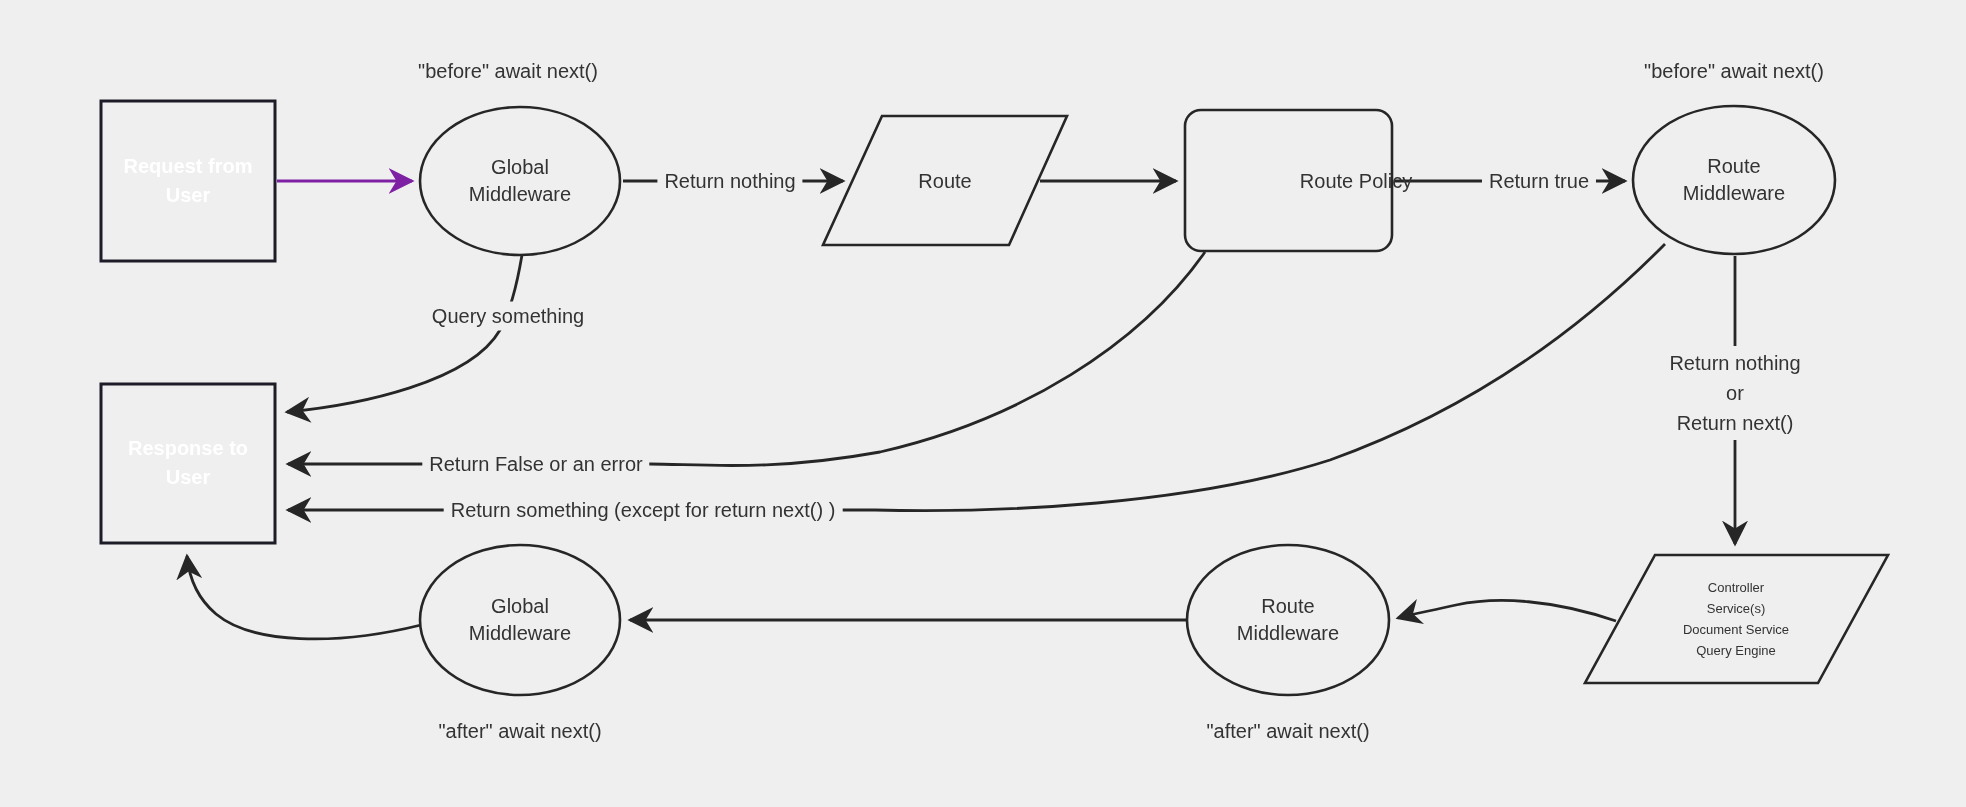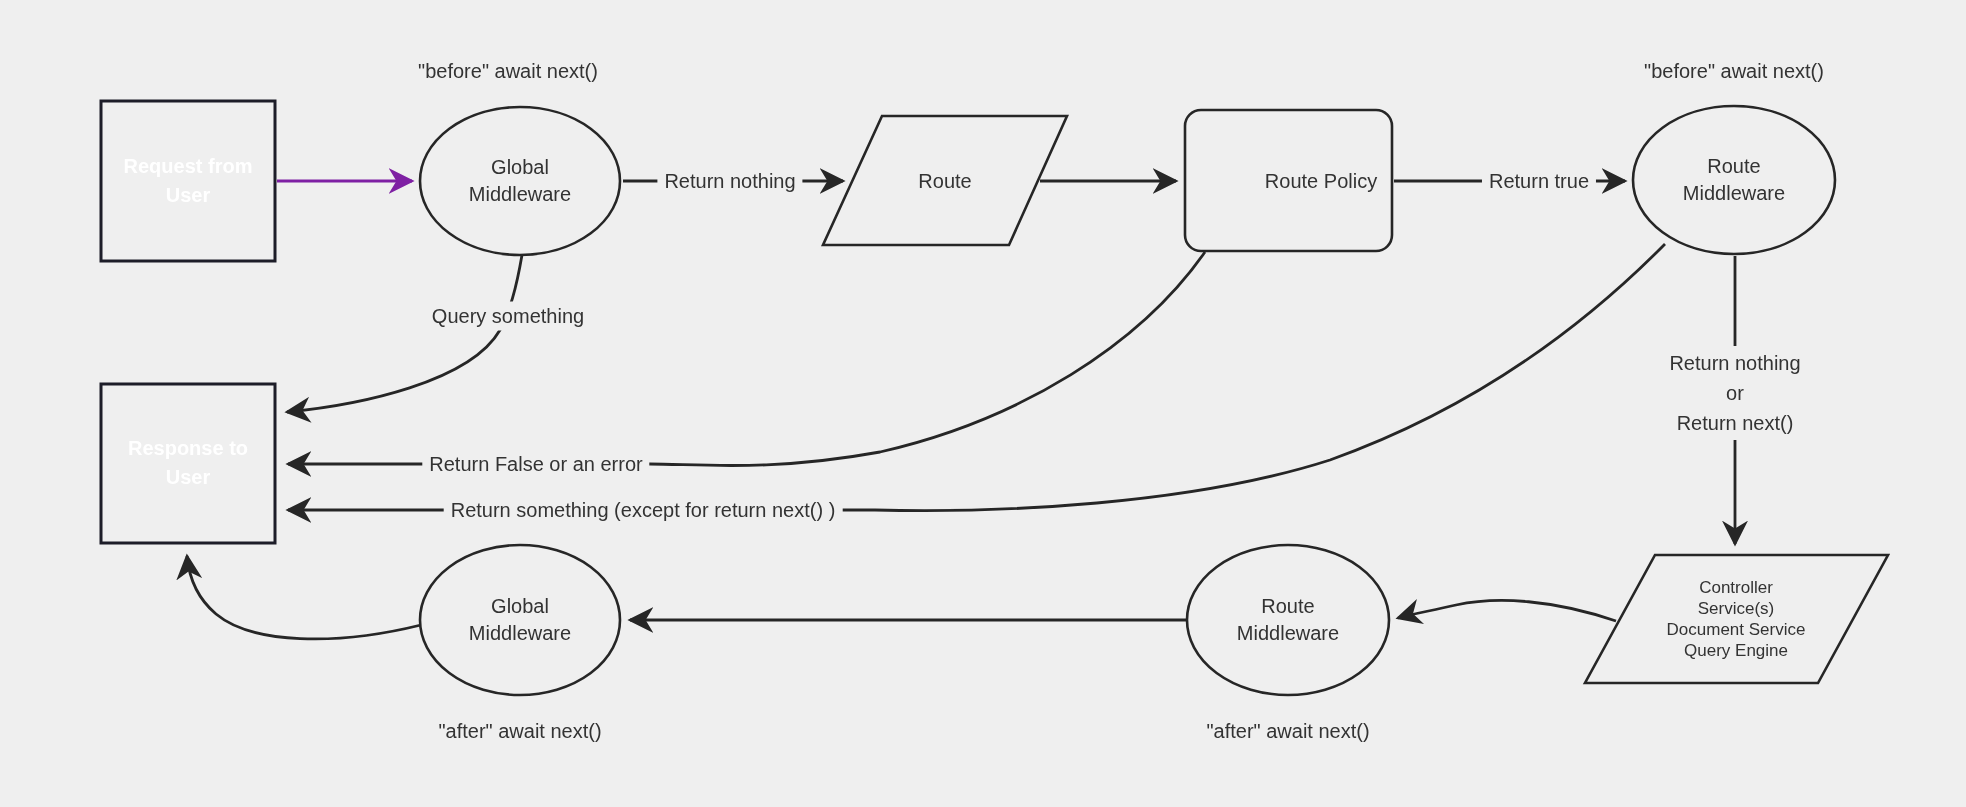--- a/index.html
+++ b/index.html
@@ -37,21 +37,21 @@
   .lbl.edge-label{
     background:#efefef;
     padding:1px 7px;
   }
   .lbl.multi-edge-label{
     background:#efefef;
     padding:2px 8px;
     line-height:30px;
   }
   .lbl.small-text{
-    font-size:17px;
+    font-size:13px;
     line-height:21px;
   }
 </style>
 </head>
 <body>
 
 <div class="canvas">
 
   <svg width="1966" height="807" viewBox="0 0 1966 807">
     <defs>
@@ -84,21 +84,21 @@
     <rect class="shape" x="1185" y="110" width="207" height="141" rx="16"></rect>
     <rect class="shape accent-node" x="101" y="101" width="174" height="160" fill="#7e20a3"></rect>
     <rect class="shape accent-node" x="101" y="384" width="174" height="159" fill="#7e20a3"></rect>
   </svg>
 
   <div class="lbl accent-text" style="left:188px;top:181px;">Request from
 User</div>
   <div class="lbl node-text" style="left:520px;top:181px;">Global
 Middleware</div>
   <div class="lbl node-text" style="left:945px;top:181px;">Route</div>
-  <div class="lbl node-text" style="left:1321px;top:181px;">Route Policy</div>
+  <div class="lbl node-text" style="left:1356px;top:181px;">Route Policy</div>
   <div class="lbl node-text" style="left:1734px;top:180px;">Route
 Middleware</div>
   <div class="lbl accent-text" style="left:188px;top:463px;">Response to
 User</div>
   <div class="lbl node-text" style="left:520px;top:620px;">Global
 Middleware</div>
   <div class="lbl node-text" style="left:1288px;top:620px;">Route
 Middleware</div>
   <div class="lbl node-text small-text" style="left:1736px;top:619px;">Controller
 Service(s)

